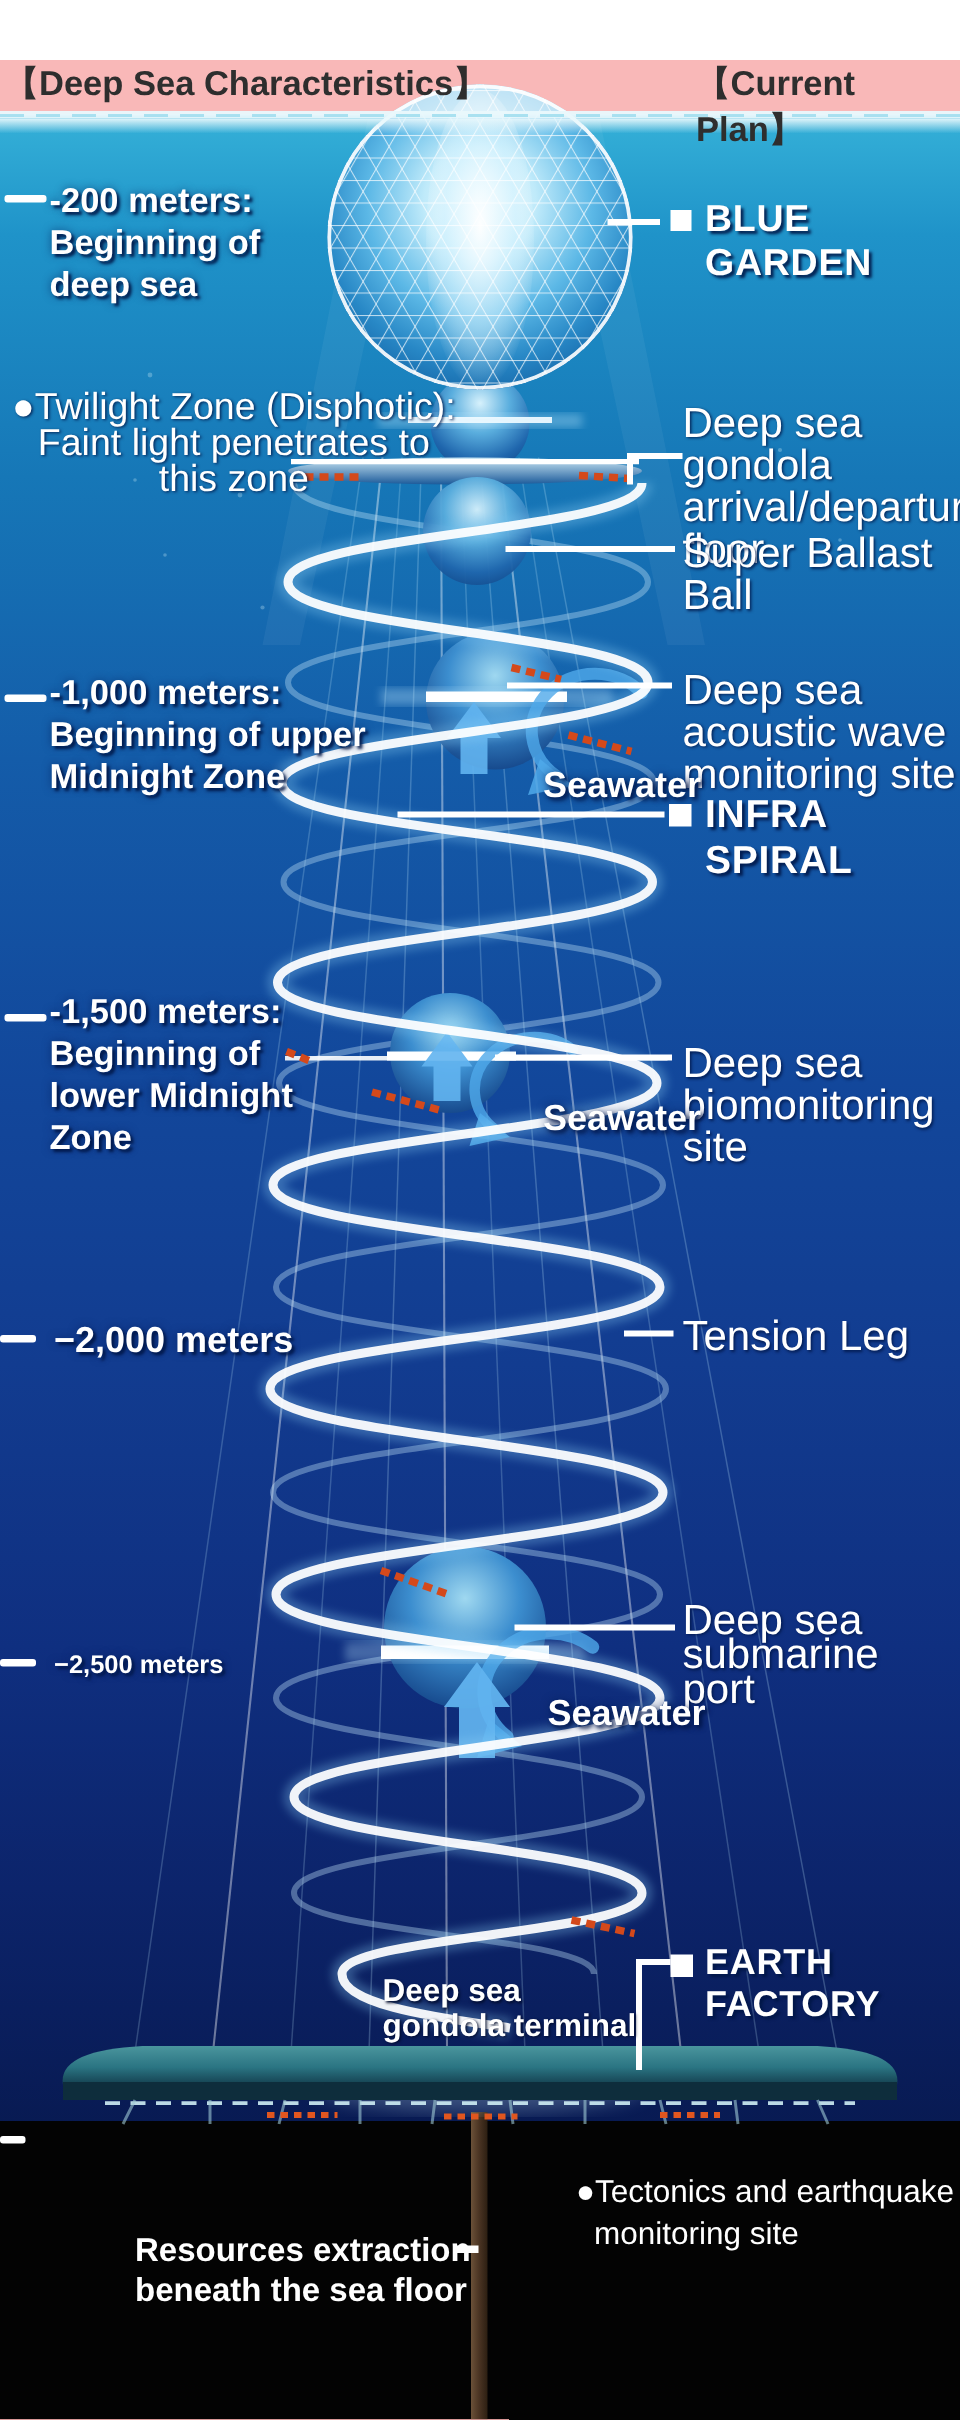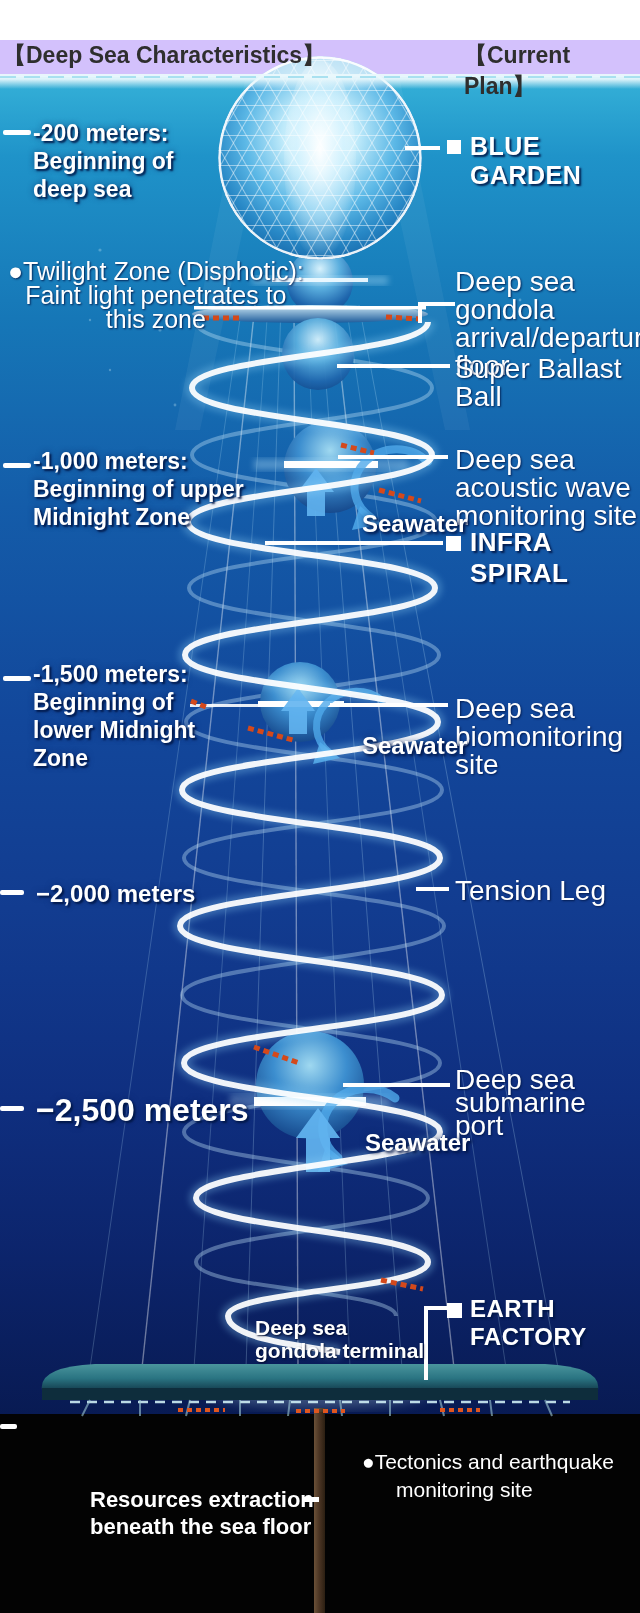--- a/index.html
+++ b/index.html
@@ -1,16 +1,16 @@
 <!DOCTYPE html>
 <html><head>
 <meta charset="utf-8">
 <style>
   html,body{margin:0;padding:0;background:#fff;}
-  #stage{position:relative;width:640px;height:1613px;overflow:hidden;background:#8b5cf6;
+  #stage{position:relative;width:640px;height:1613px;overflow:hidden;background:#ef4444;
          font-family:"Liberation Sans",sans-serif;}
   #art{position:absolute;left:0;top:0;}
   .lbl{position:absolute;color:#fff;white-space:pre-line;}
   .hdr{font-size:23px;font-weight:bold;color:#2e2e2e;letter-spacing:0px;}
   .depth-big{font-size:23px;font-weight:bold;line-height:28px;
              text-shadow:2px 2px 2px rgba(0,22,70,.9),0 0 6px rgba(0,30,90,.6);}
   .note{font-size:25px;line-height:24px;text-shadow:1px 1px 2px rgba(0,22,70,.85);text-align:center;}
   .plan{font-size:28px;line-height:28px;text-shadow:1px 1px 2px rgba(0,22,70,.85);}
   .plan-tight{line-height:23px;}
   .plan-big{font-size:25px;font-weight:bold;letter-spacing:.5px;
@@ -265,21 +265,21 @@
   <div class="tick" style="left:3px;top:676px;width:28px;"></div>
   <div class="lbl depth-big" style="left:33px;top:660px;">-1,500 meters:
 Beginning of
 lower Midnight
 Zone</div>
 
   <div class="tick" style="left:0px;top:890px;width:24px;"></div>
   <div class="lbl depth-big" style="left:36px;top:880px;font-size:24px;">−2,000 meters</div>
 
   <div class="tick" style="left:0px;top:1106px;width:24px;"></div>
-  <div class="lbl depth-big" style="left:36px;top:1096px;font-size:32px;">−2,500 meters</div>
+  <div class="lbl depth-big" style="left:36px;top:1096px;font-size:17px;">−2,500 meters</div>
 
   <div class="lead" style="left:405px;top:146px;width:35px;height:4px;"></div>
   <div class="square" style="left:447px;top:140px;width:14px;height:14px;"></div>
   <div class="lbl plan-big" style="left:470px;top:132px;">BLUE GARDEN</div>
 
   <div class="lead" style="left:418px;top:302px;width:37px;height:3.5px;"></div>
   <div class="lead" style="left:418px;top:302px;width:3.5px;height:21px;"></div>
   <div class="lbl plan" style="left:455px;top:268px;">Deep sea gondola
 arrival/departure
 floor</div>
@@ -320,16 +320,16 @@
 
   <div class="lbl terminal" style="left:255px;top:1316px;">Deep sea
 gondola terminal</div>
 
   <div class="tick" style="left:0px;top:1424px;width:17px;"></div>
 
   <div class="lbl black-bold" style="left:90px;top:1486px;">Resources extraction
 beneath the sea floor</div>
   <div class="lead" style="left:303px;top:1497px;width:16px;height:5px;"></div>
 
-  <div class="lbl black-note" style="left:362px;top:1448px;">●Tectonics and earthquake</div>
+  <div class="lbl black-note" style="left:384px;top:1448px;">●Tectonics and earthquake</div>
   <div class="lbl black-note" style="left:396px;top:1476px;">monitoring site</div>
 
 </div>
 
 </body></html>

